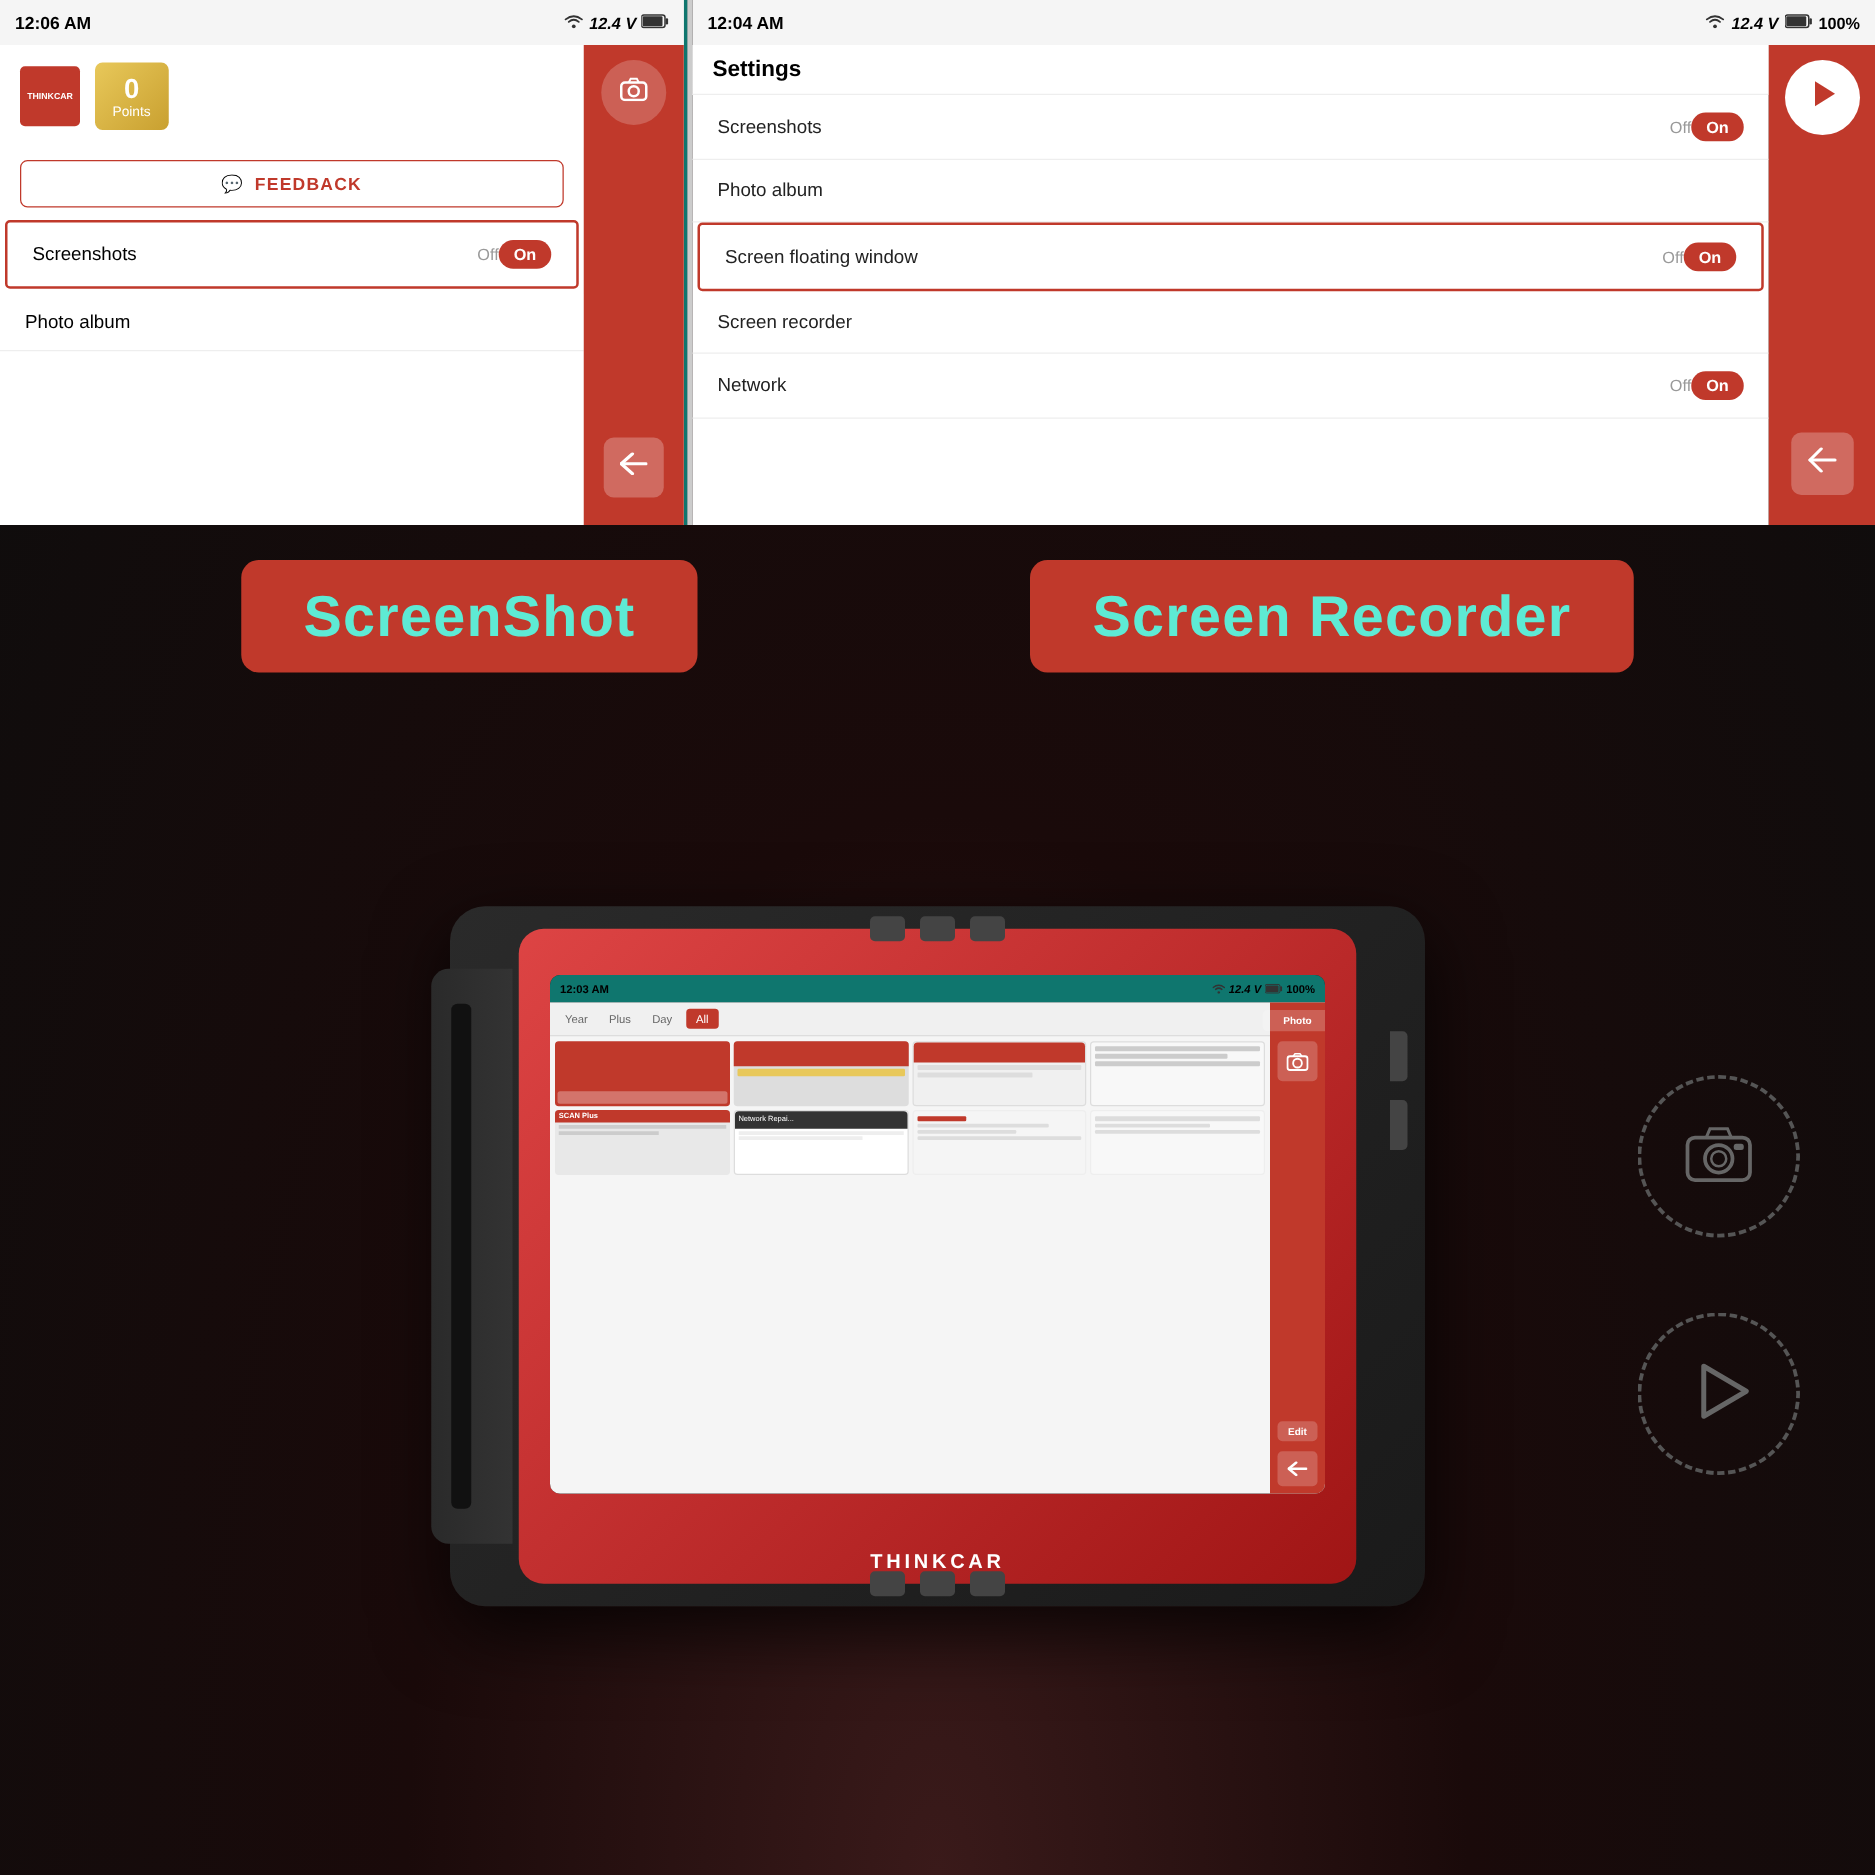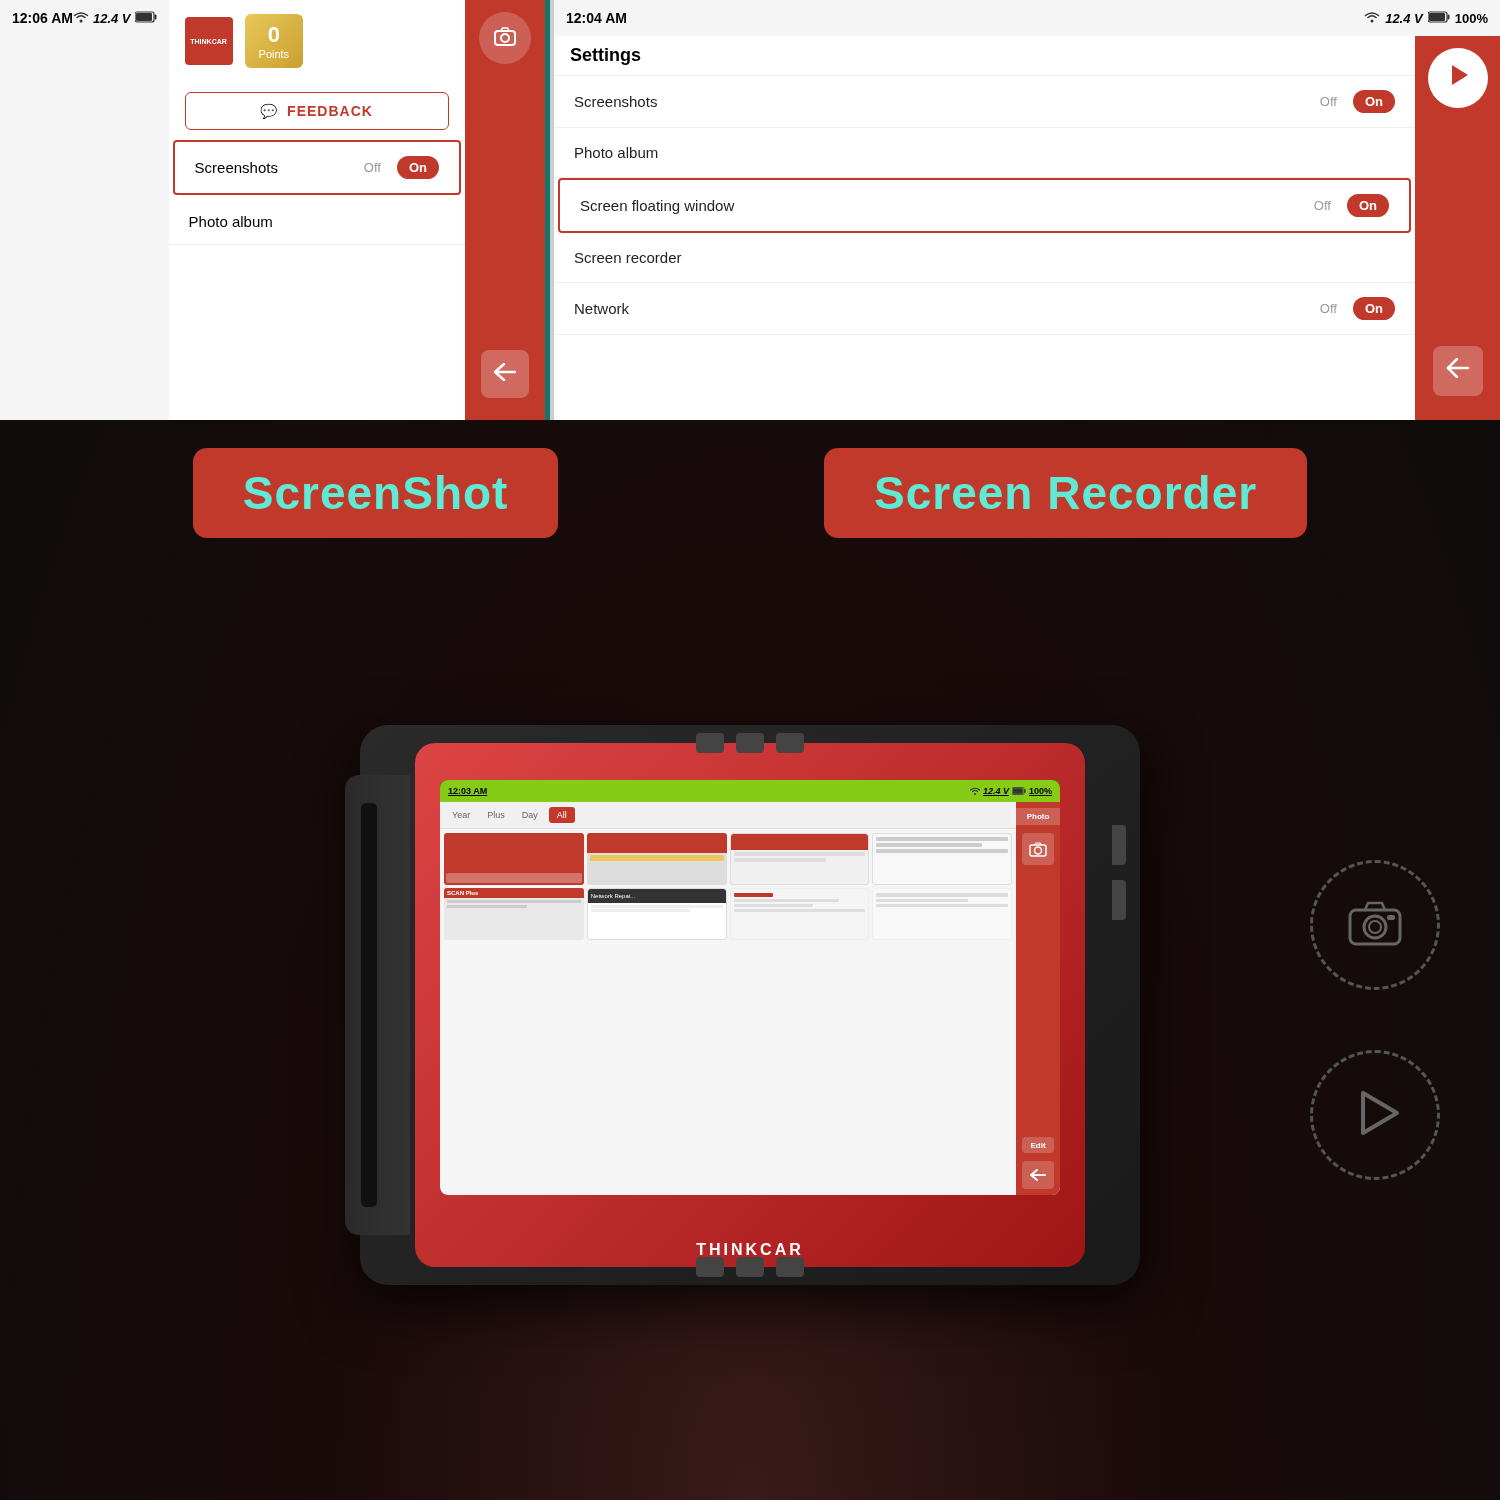--- a/index.html
+++ b/index.html
@@ -25,22 +25,23 @@
       top: 0; left: 0; right: 0;
       height: 420px;
       display: flex;
       gap: 0;
     }
 
     
     .left-panel {
       width: 550px;
       background: #f5f5f5;
-      border-right: 5px solid #0f766e;
-      display: flex;
+      border-right: 3px solid #0f766e;
+      display: flex;
+      flex-direction: column;
     }
 
     .status-bar {
       height: 36px;
       background: #f5f5f5;
       display: flex;
       align-items: center;
       justify-content: space-between;
       padding: 0 12px;
       font-size: 13px;
@@ -104,21 +105,21 @@
       border-bottom: 1px solid #eee;
       font-size: 15px;
     }
 
     .settings-row.highlighted {
       border: 2px solid #c0392b;
       margin: 4px;
       border-radius: 4px;
     }
 
-    .toggle-group { display: flex; align-items: center; gap: 16px; font-size: 14px; color: #888; }
+    .toggle-group { display: flex; align-items: center; gap: 0; font-size: 14px; color: #888; }
     .toggle-on {
       background: #c0392b;
       color: white;
       padding: 4px 12px;
       border-radius: 14px;
       font-size: 13px;
       font-weight: 600;
     }
     .toggle-off { color: #999; font-size: 13px; }
 
@@ -538,21 +539,21 @@
     </div>
 
     <div style="position:absolute;bottom:8px;left:90px;right:90px;display:flex;gap:12px;justify-content:center;">
       <div class="connector-bump"></div>
       <div class="connector-bump"></div>
       <div class="connector-bump"></div>
     </div>
 
     <div style="position:absolute;top:55px;left:80px;right:80px;bottom:90px;background:#222;border-radius:8px;overflow:hidden;">
 
-      <div style="height:22px;background:#84cc16;display:flex;align-items:center;justify-content:space-between;padding:0 8px;font-size:9px;font-weight:600;text-decoration:underline;">
+      <div style="height:22px;background:#0f766e;display:flex;align-items:center;justify-content:space-between;padding:0 8px;font-size:9px;font-weight:600;">
         <span>12:03 AM</span>
         <div style="display:flex;align-items:center;gap:3px;">
           <svg width="10" height="8" viewBox="0 0 10 8">
               <path d="M2.5 4.5Q5 2.5 7.5 4.5" fill="none" stroke="#333" stroke-width="1.2" stroke-linecap="round"></path>
               <path d="M0.5 3Q5 -0.5 9.5 3" fill="none" stroke="#333" stroke-width="1.2" stroke-linecap="round"></path>
               <circle cx="5" cy="7" r="1" fill="#333"></circle>
             </svg>
           <span style="font-style:italic;">12.4 V</span>
           <svg width="14" height="8" viewBox="0 0 14 8">
               <rect x="0" y="0.5" width="12" height="7" rx="1.5" fill="none" stroke="#333" stroke-width="0.8"></rect>

